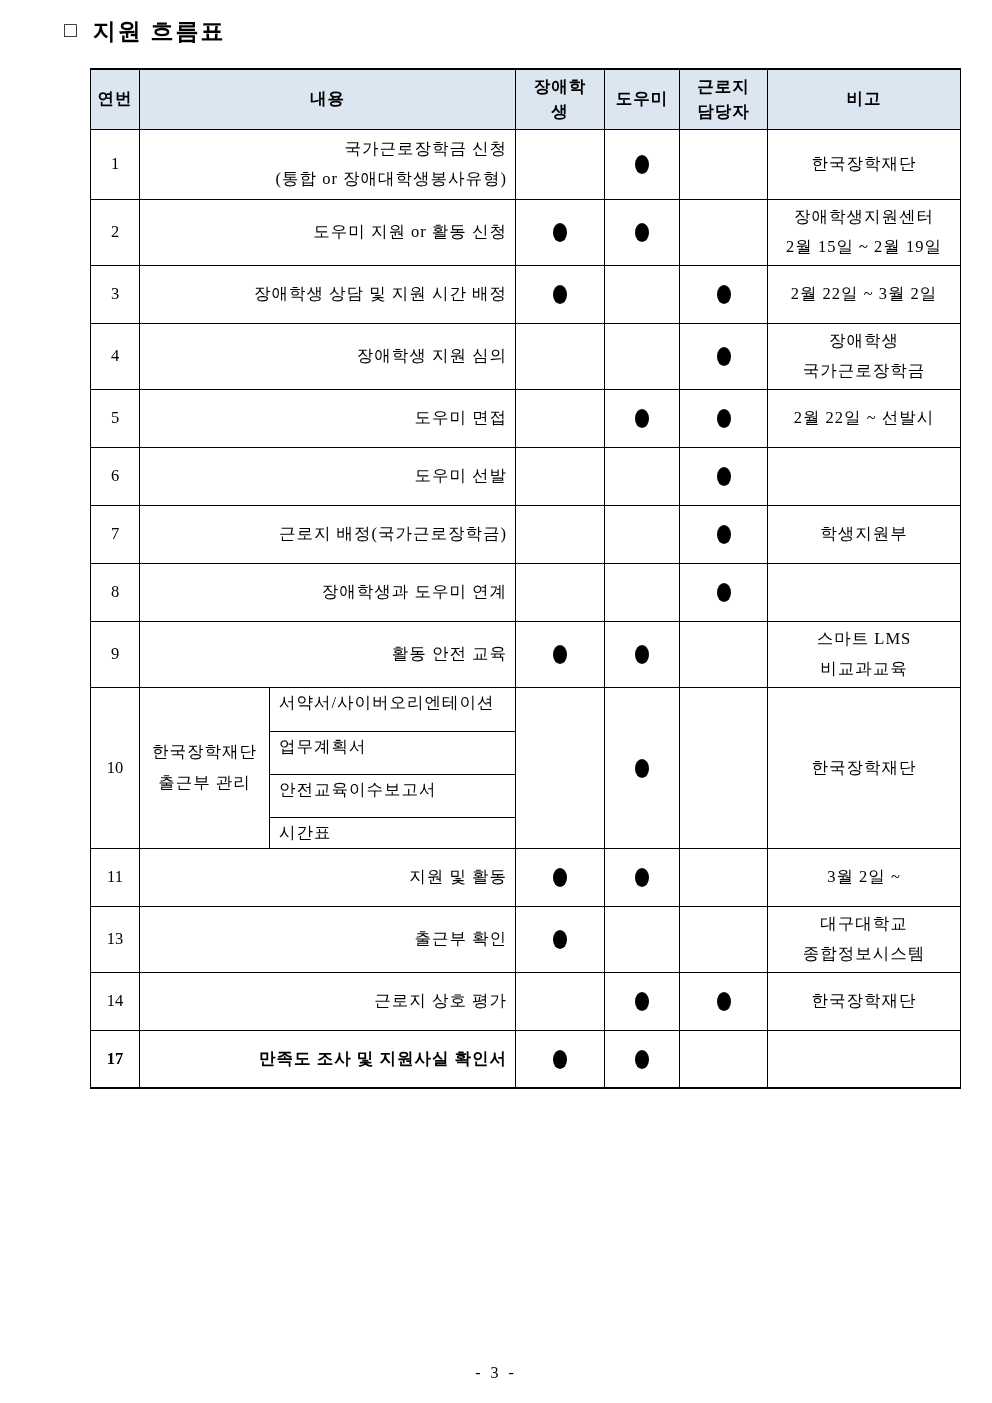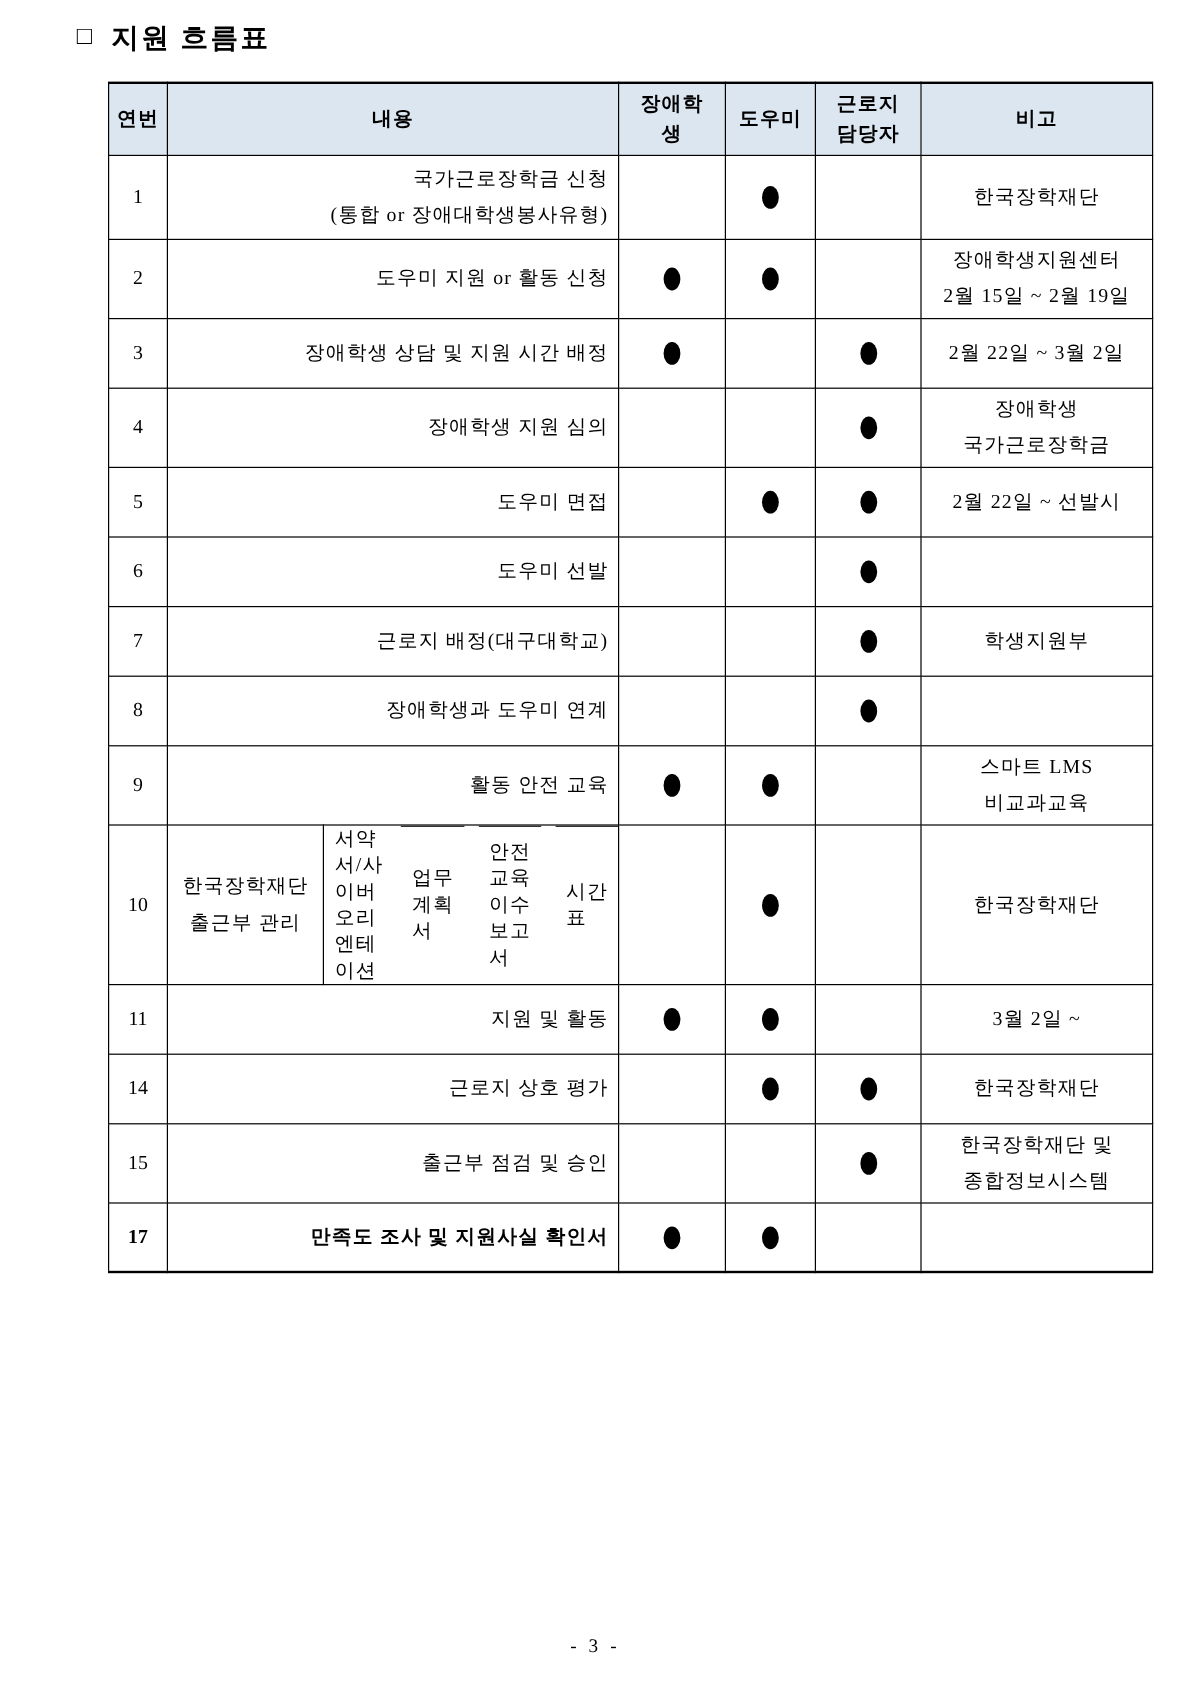--- a/index.html
+++ b/index.html
@@ -18,21 +18,21 @@
     vertical-align:middle; overflow:hidden; }
 
   th.hdr { background:#dce6f1; font-weight:bold; text-align:center;
     height:60px; white-space:pre-line; line-height:1.55; letter-spacing:1px; }
 
   td.cell-no { text-align:center; font-family:"Liberation Serif",serif; }
   td.cell-content { text-align:right; padding:4px 8px 4px 12px;
     white-space:pre-line; line-height:1.85; letter-spacing:1px; }
   td.cell-label { text-align:center; white-space:pre-line; line-height:1.85; letter-spacing:1px; }
   td.cell-subs { padding:0; }
-  td.cell-subs .sub-stack { display:flex; flex-direction:row; height:100%;gap:12px; }
+  td.cell-subs .sub-stack { display:flex; flex-direction:column; height:100%;gap:12px; }
   td.cell-subs .sub-item { flex:1; display:flex; align-items:center;
     padding-left:9px; letter-spacing:1px; min-height:31px; }
   td.cell-subs .sub-item + .sub-item { border-top:1px solid #000; }
   td.cell-dot { text-align:center; }
   td.cell-note { text-align:center; white-space:pre-line; line-height:1.8; letter-spacing:1px; }
 
   .dot { display:inline-block; width:14px; height:19px; background:#000;
     border-radius:50%; vertical-align:middle; }
 
   .page-footer { position:absolute; left:0; top:1364px; width:100%;
@@ -118,21 +118,21 @@
         <tr style="height: 58px;">
           <td class="cell-no">6</td>
           <td class="cell-content" colspan="2">도우미 선발</td>
           <td class="cell-dot"></td>
           <td class="cell-dot"></td>
           <td class="cell-dot"><span class="dot" title="●"></span></td>
           <td class="cell-note"></td>
         </tr>
         <tr style="height: 58px;">
           <td class="cell-no">7</td>
-          <td class="cell-content" colspan="2">근로지 배정(대구대학교)</td>
+          <td class="cell-content" colspan="2">근로지 배정(국가근로장학금)</td>
           <td class="cell-dot"></td>
           <td class="cell-dot"></td>
           <td class="cell-dot"><span class="dot" title="●"></span></td>
           <td class="cell-note">학생지원부</td>
         </tr>
         <tr style="height: 58px;">
           <td class="cell-no">8</td>
           <td class="cell-content" colspan="2">장애학생과 도우미 연계</td>
           <td class="cell-dot"></td>
           <td class="cell-dot"></td>
@@ -166,36 +166,36 @@
           <td class="cell-note">한국장학재단</td>
         </tr>
         <tr style="height: 58px;">
           <td class="cell-no">11</td>
           <td class="cell-content" colspan="2">지원 및 활동</td>
           <td class="cell-dot"><span class="dot" title="●"></span></td>
           <td class="cell-dot"><span class="dot" title="●"></span></td>
           <td class="cell-dot"></td>
           <td class="cell-note">3월 2일 ~</td>
         </tr>
+        <tr style="height: 66px;">
+          <td class="cell-no">13</td>
+          <td class="cell-content" colspan="2">출근부 확인</td>
+          <td class="cell-dot"><span class="dot" title="●"></span></td>
+          <td class="cell-dot"></td>
+          <td class="cell-dot"></td>
+          <td class="cell-note">대구대학교
+종합정보시스템</td>
+        </tr>
         <tr style="height: 58px;">
           <td class="cell-no">14</td>
           <td class="cell-content" colspan="2">근로지 상호 평가</td>
           <td class="cell-dot"></td>
           <td class="cell-dot"><span class="dot" title="●"></span></td>
           <td class="cell-dot"><span class="dot" title="●"></span></td>
           <td class="cell-note">한국장학재단</td>
-        </tr>
-        <tr style="height: 66px;">
-          <td class="cell-no">15</td>
-          <td class="cell-content" colspan="2">출근부 점검 및 승인</td>
-          <td class="cell-dot"></td>
-          <td class="cell-dot"></td>
-          <td class="cell-dot"><span class="dot" title="●"></span></td>
-          <td class="cell-note">한국장학재단 및
-종합정보시스템</td>
         </tr>
         <tr style="height: 58px; font-weight: bold;">
           <td class="cell-no">17</td>
           <td class="cell-content" colspan="2">만족도 조사 및 지원사실 확인서</td>
           <td class="cell-dot"><span class="dot" title="●"></span></td>
           <td class="cell-dot"><span class="dot" title="●"></span></td>
           <td class="cell-dot"></td>
           <td class="cell-note"></td>
         </tr>
       </tbody>

